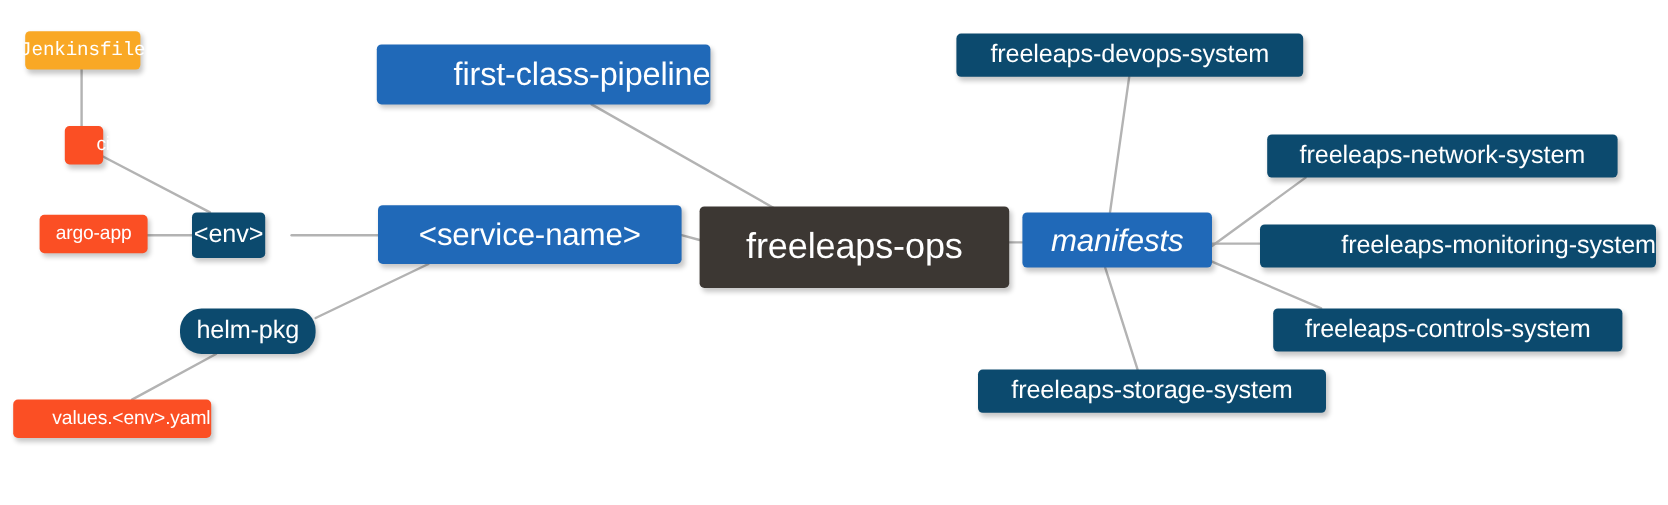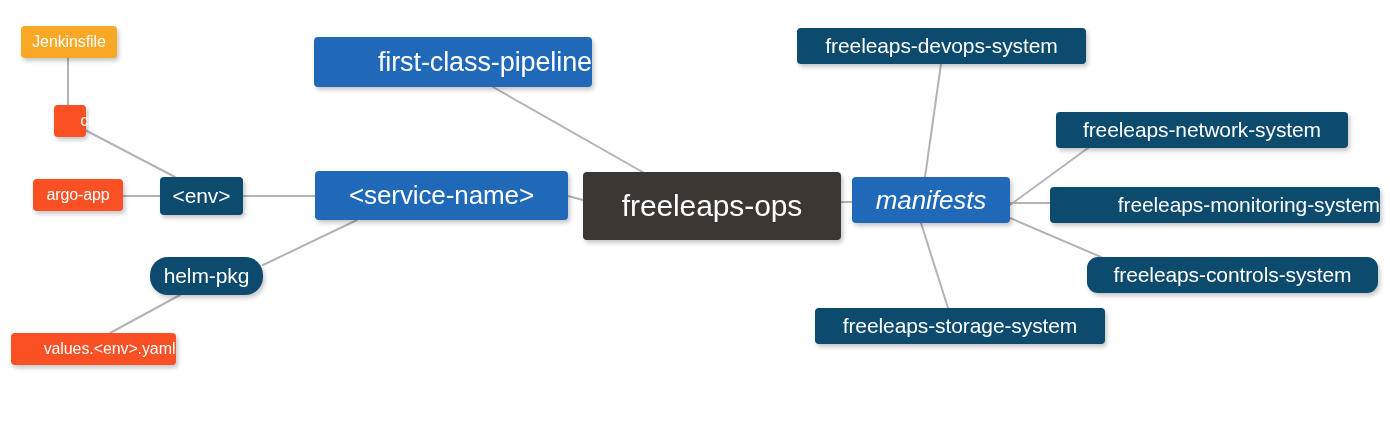--- a/index.html
+++ b/index.html
@@ -71,47 +71,47 @@
       </div>
       <div class="node n-blue" style="left: 314px; top: 37px; width: 278px; height: 50px; font-size: 27px; justify-content: flex-end;">
         <span>first-class-pipeline</span>
       </div>
       <div class="node n-blue" style="left: 315px; top: 171px; width: 253px; height: 49px; font-size: 26px;">
         <span>&lt;service-name&gt;</span>
       </div>
       <div class="node n-blue" style="left: 852px; top: 177px; width: 158px; height: 46px; font-size: 26px; font-style: italic;">
         <span>manifests</span>
       </div>
-      <div class="node n-green" style="left: 160px; top: 177px; width: 83px; height: 38px; font-size: 21px;">
+      <div class="node n-green" style="left: 160px; top: 177px; width: 61px; height: 38px; font-size: 21px;">
         <span>&lt;env&gt;</span>
       </div>
       <div class="node n-green" style="left: 150px; top: 257px; width: 113px; height: 38px; font-size: 21px; border-radius: 18px;">
         <span>helm-pkg</span>
       </div>
       <div class="node n-red" style="left: 11px; top: 333px; width: 165px; height: 32px; font-size: 16px; padding-left: 32px;">
         <span>values.&lt;env&gt;.yaml</span>
       </div>
       <div class="node n-red" style="left: 33px; top: 179px; width: 90px; height: 32px; font-size: 16px;">
         <span>argo-app</span>
       </div>
       <div class="node n-red" style="left: 54px; top: 105px; width: 31px; height: 32px; font-size: 16px; padding-left: 32px;">
         <span>ci</span>
       </div>
-      <div class="node n-orange" style="left: 21px; top: 26px; width: 96px; height: 32px; font-size: 16px;">
+      <div class="node n-orange" style="left: 21px; top: 26px; width: 96px; height: 32px; font-size: 16px; font-family: Liberation Mono, monospace;">
         <span>Jenkinsfile</span>
       </div>
       <div class="node n-green" style="left: 797px; top: 28px; width: 289px; height: 36px; font-size: 21px;">
         <span>freeleaps-devops-system</span>
       </div>
       <div class="node n-green" style="left: 1056px; top: 112px; width: 292px; height: 36px; font-size: 21px;">
         <span>freeleaps-network-system</span>
       </div>
       <div class="node n-green" style="left: 1050px; top: 187px; width: 330px; height: 36px; font-size: 21px; justify-content: flex-end;">
         <span>freeleaps-monitoring-system</span>
       </div>
-      <div class="node n-green" style="left: 1087px; top: 257px; width: 291px; height: 36px; font-size: 21px; border-radius: 11px;">
+      <div class="node n-green" style="left: 1061px; top: 257px; width: 291px; height: 36px; font-size: 21px;">
         <span>freeleaps-controls-system</span>
       </div>
       <div class="node n-green" style="left: 815px; top: 308px; width: 290px; height: 36px; font-size: 21px;">
         <span>freeleaps-storage-system</span>
       </div>
     </div>
 </div>
 
 </body></html>

